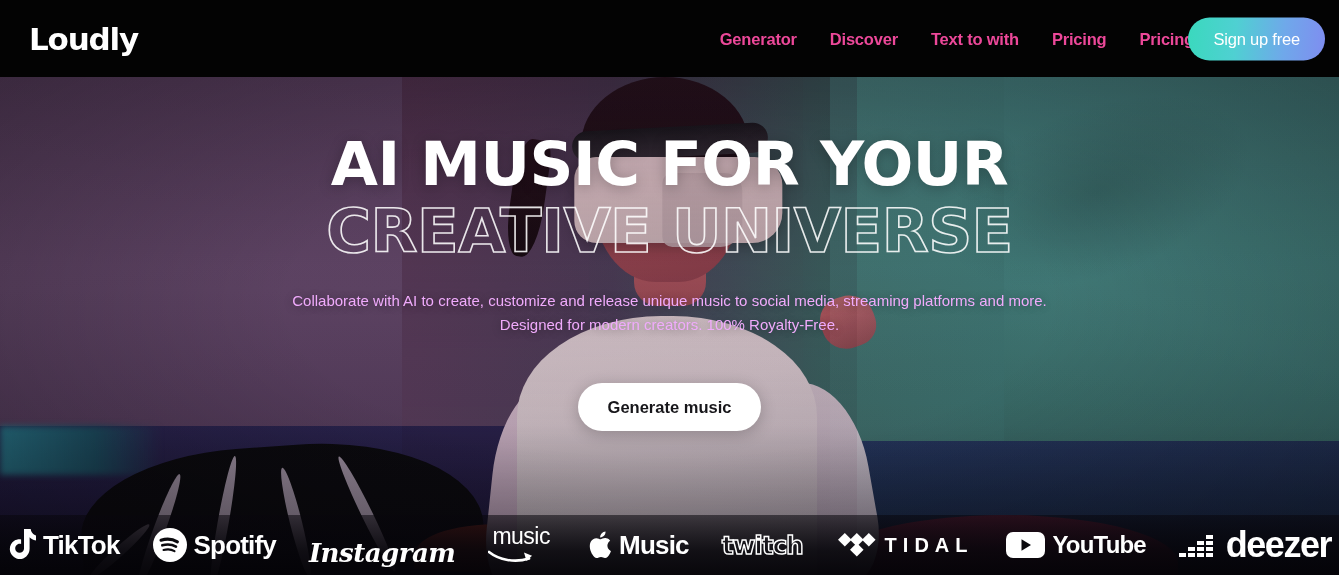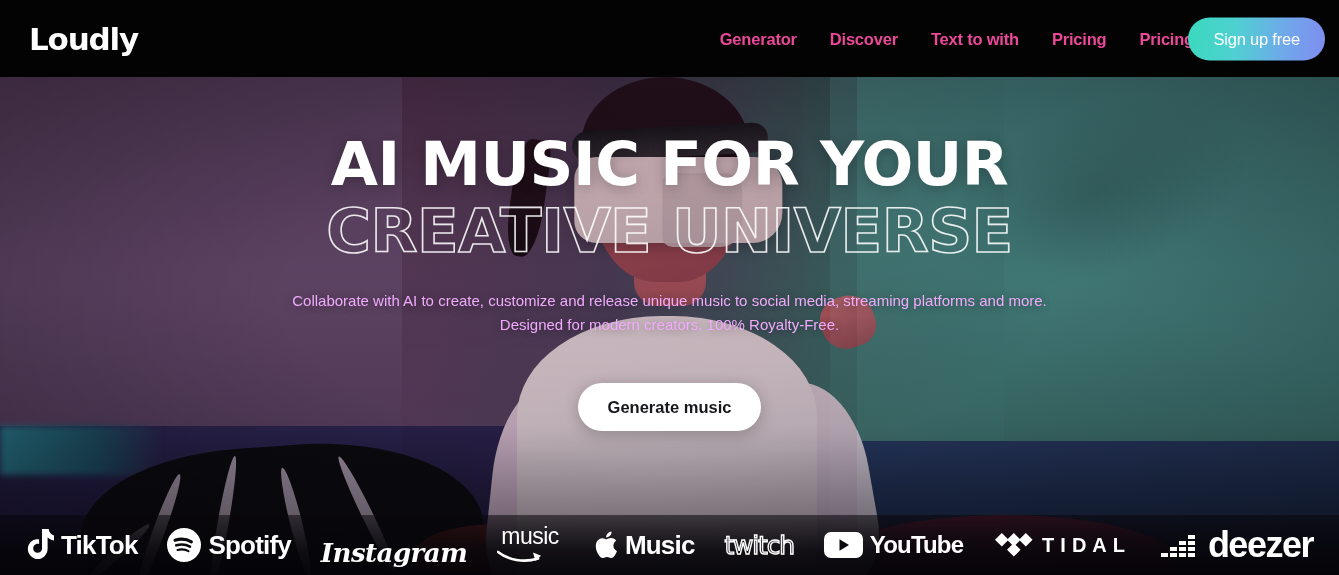--- a/index.html
+++ b/index.html
@@ -234,37 +234,37 @@
     font-size:16.5px; font-weight:bold; cursor:pointer;
     font-family:"Liberation Sans", sans-serif;
     box-shadow:0 3px 16px rgba(0,0,0,0.22);
   }
 
   
   .logo-strip {
     position:absolute; bottom:0; left:0; width:1339px; height:60px;
     z-index:30;
     display:flex; align-items:center; justify-content:space-between;
-    padding:0 26px;
+    padding:0 8px;
     background:linear-gradient(180deg,rgba(8,6,12,0.55) 0%,rgba(6,5,10,0.88) 60%,rgba(4,3,7,0.95) 100%);
   }
   .brand {
     display:flex; align-items:center; gap:7px;
     color:#fff; height:40px;
   }
   .brand-text { font-size:26px; font-weight:bold; letter-spacing:-0.8px; white-space:nowrap; }
   .brand-text.sm { font-size:24px; }
   .brand-text.script {
     font-family:"DejaVu Serif", serif; font-style:italic;
     font-size:26px; font-weight:bold; letter-spacing:-0.5px;margin-top:16px;
   }
   .brand-text.track { letter-spacing:6px; font-size:20px; font-weight:bold; }
   .brand-text.twitch {
     font-family:"DejaVu Sans", sans-serif;
-    font-size:25px; font-weight:normal; letter-spacing:-1.2px;
+    font-size:25px; font-weight:bold; letter-spacing:-1.2px;
     color:transparent; -webkit-text-stroke:1.4px #fff;
   }
   .brand-text.deezer { font-size:36px; letter-spacing:-1.5px; }
   svg { display:block; }
   .amazon-wrap { display:flex; flex-direction:column; align-items:center; line-height:1; }
   .amazon-word { font-size:23px; font-weight:400; letter-spacing:-0.5px; }
 </style>
 </head>
 <body>
 
@@ -379,38 +379,38 @@
       </span>
       <span class="brand-text">Music</span>
     </div>
 
     <div class="brand">
       <span class="brand-text twitch">twitch</span>
     </div>
 
     <div class="brand">
       <span>
-        <svg width="39" height="28" viewBox="0 0 39 28">
-          <rect x="0" y="1" width="39" height="26" rx="7" fill="#fff"></rect>
-          <path d="M15.5 8.2l9.5 5.8-9.5 5.8z" fill="#0b0a0e"></path>
-        </svg>
-      </span>
-      <span class="brand-text sm">YouTube</span>
-    </div>
-
-    <div class="brand">
-      <span>
         <svg width="42" height="28" viewBox="0 0 42 28" fill="#fff">
           <rect x="4" y="4" width="9.6" height="9.6" transform="rotate(45 8.8 8.8)"></rect>
           <rect x="16" y="4" width="9.6" height="9.6" transform="rotate(45 20.8 8.8)"></rect>
           <rect x="28" y="4" width="9.6" height="9.6" transform="rotate(45 32.8 8.8)"></rect>
           <rect x="16" y="14" width="9.6" height="9.6" transform="rotate(45 20.8 18.8)"></rect>
         </svg>
       </span>
       <span class="brand-text track">TIDAL</span>
+    </div>
+
+    <div class="brand">
+      <span>
+        <svg width="39" height="28" viewBox="0 0 39 28">
+          <rect x="0" y="1" width="39" height="26" rx="7" fill="#fff"></rect>
+          <path d="M15.5 8.2l9.5 5.8-9.5 5.8z" fill="#0b0a0e"></path>
+        </svg>
+      </span>
+      <span class="brand-text sm">YouTube</span>
     </div>
 
     <div class="brand">
       <span>
         <svg width="40" height="26" viewBox="0 0 40 26" fill="#fff">
           <rect x="0" y="21" width="7" height="4"></rect>
           <rect x="9" y="21" width="7" height="4"></rect>
           <rect x="18" y="21" width="7" height="4"></rect>
           <rect x="27" y="21" width="7" height="4"></rect>
           <rect x="9" y="15" width="7" height="4"></rect>

